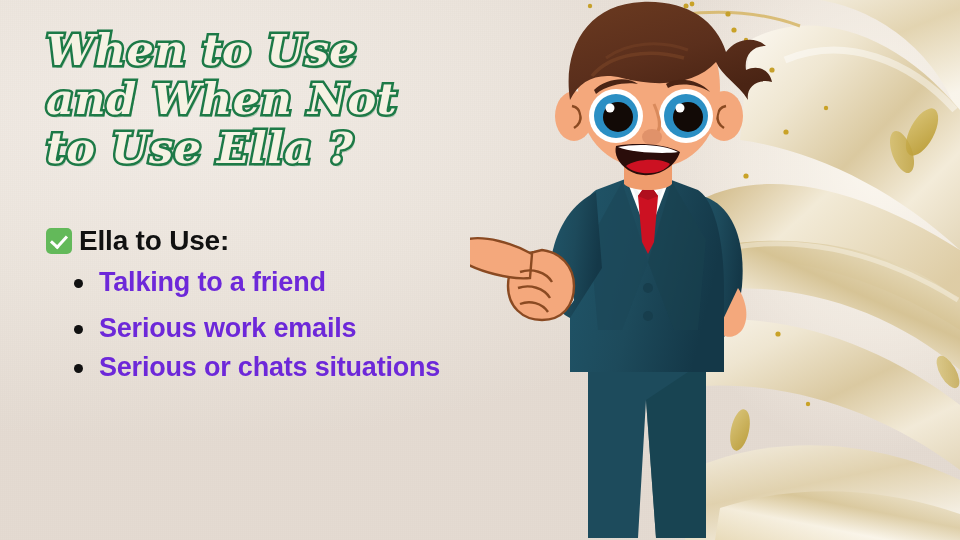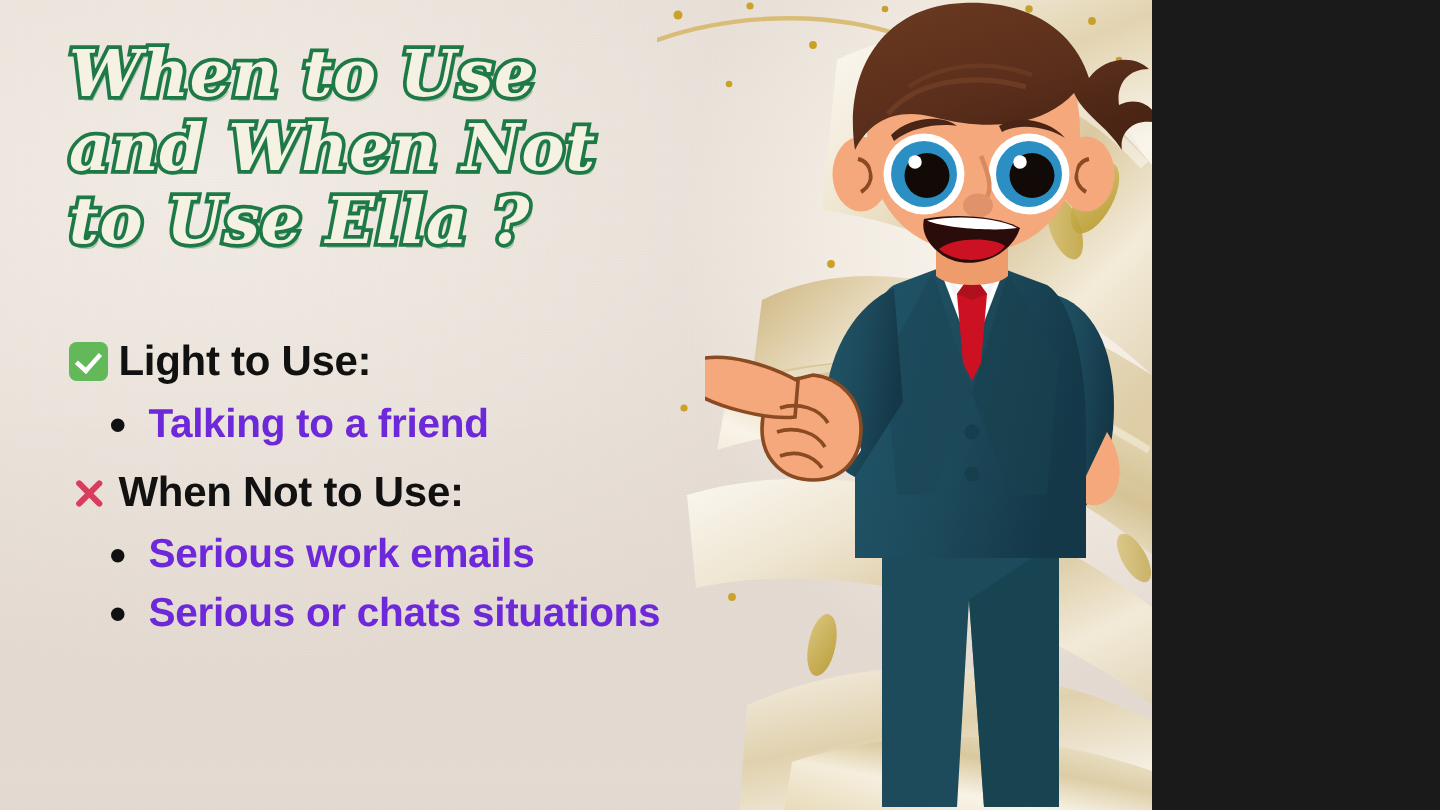--- a/index.html
+++ b/index.html
@@ -3,21 +3,21 @@
 <meta charset="utf-8">
 <title>Slide</title>
 <style>
   html, body {
     margin: 0;
     padding: 0;
     background: #1a1a1a;
   }
   #slide {
     position: relative;
-    width: 768px;
+    width: 960px;
     height: 540px;
     overflow: hidden;
     font-family: "Liberation Sans", sans-serif;
     background: #ece6df;
   }
 
   
   .bg-base {
     position: absolute;
     inset: 0;
@@ -341,31 +341,27 @@
   </svg>
 
   <div class="title">When to Use
 and When Not
 to Use Ella ?</div>
 
   <div class="body-block">
 
     <div class="head-row">
       <span class="icon-check"></span>
-      <span class="head-label">Light to Use:</span>
+      <span class="head-label">Ella to Use:</span>
     </div>
     <ul class="points">
       <li>Talking to a friend</li>
     </ul>
 
     <div class="spacer-sm"></div>
 
-    <div class="head-row">
-      <span class="icon-cross"></span>
-      <span class="head-label">When Not to Use:</span>
-    </div>
     <ul class="points">
       <li>Serious work emails</li>
       <li>Serious or chats situations</li>
     </ul>
   </div>
 
 </div>
 
 </body></html>

